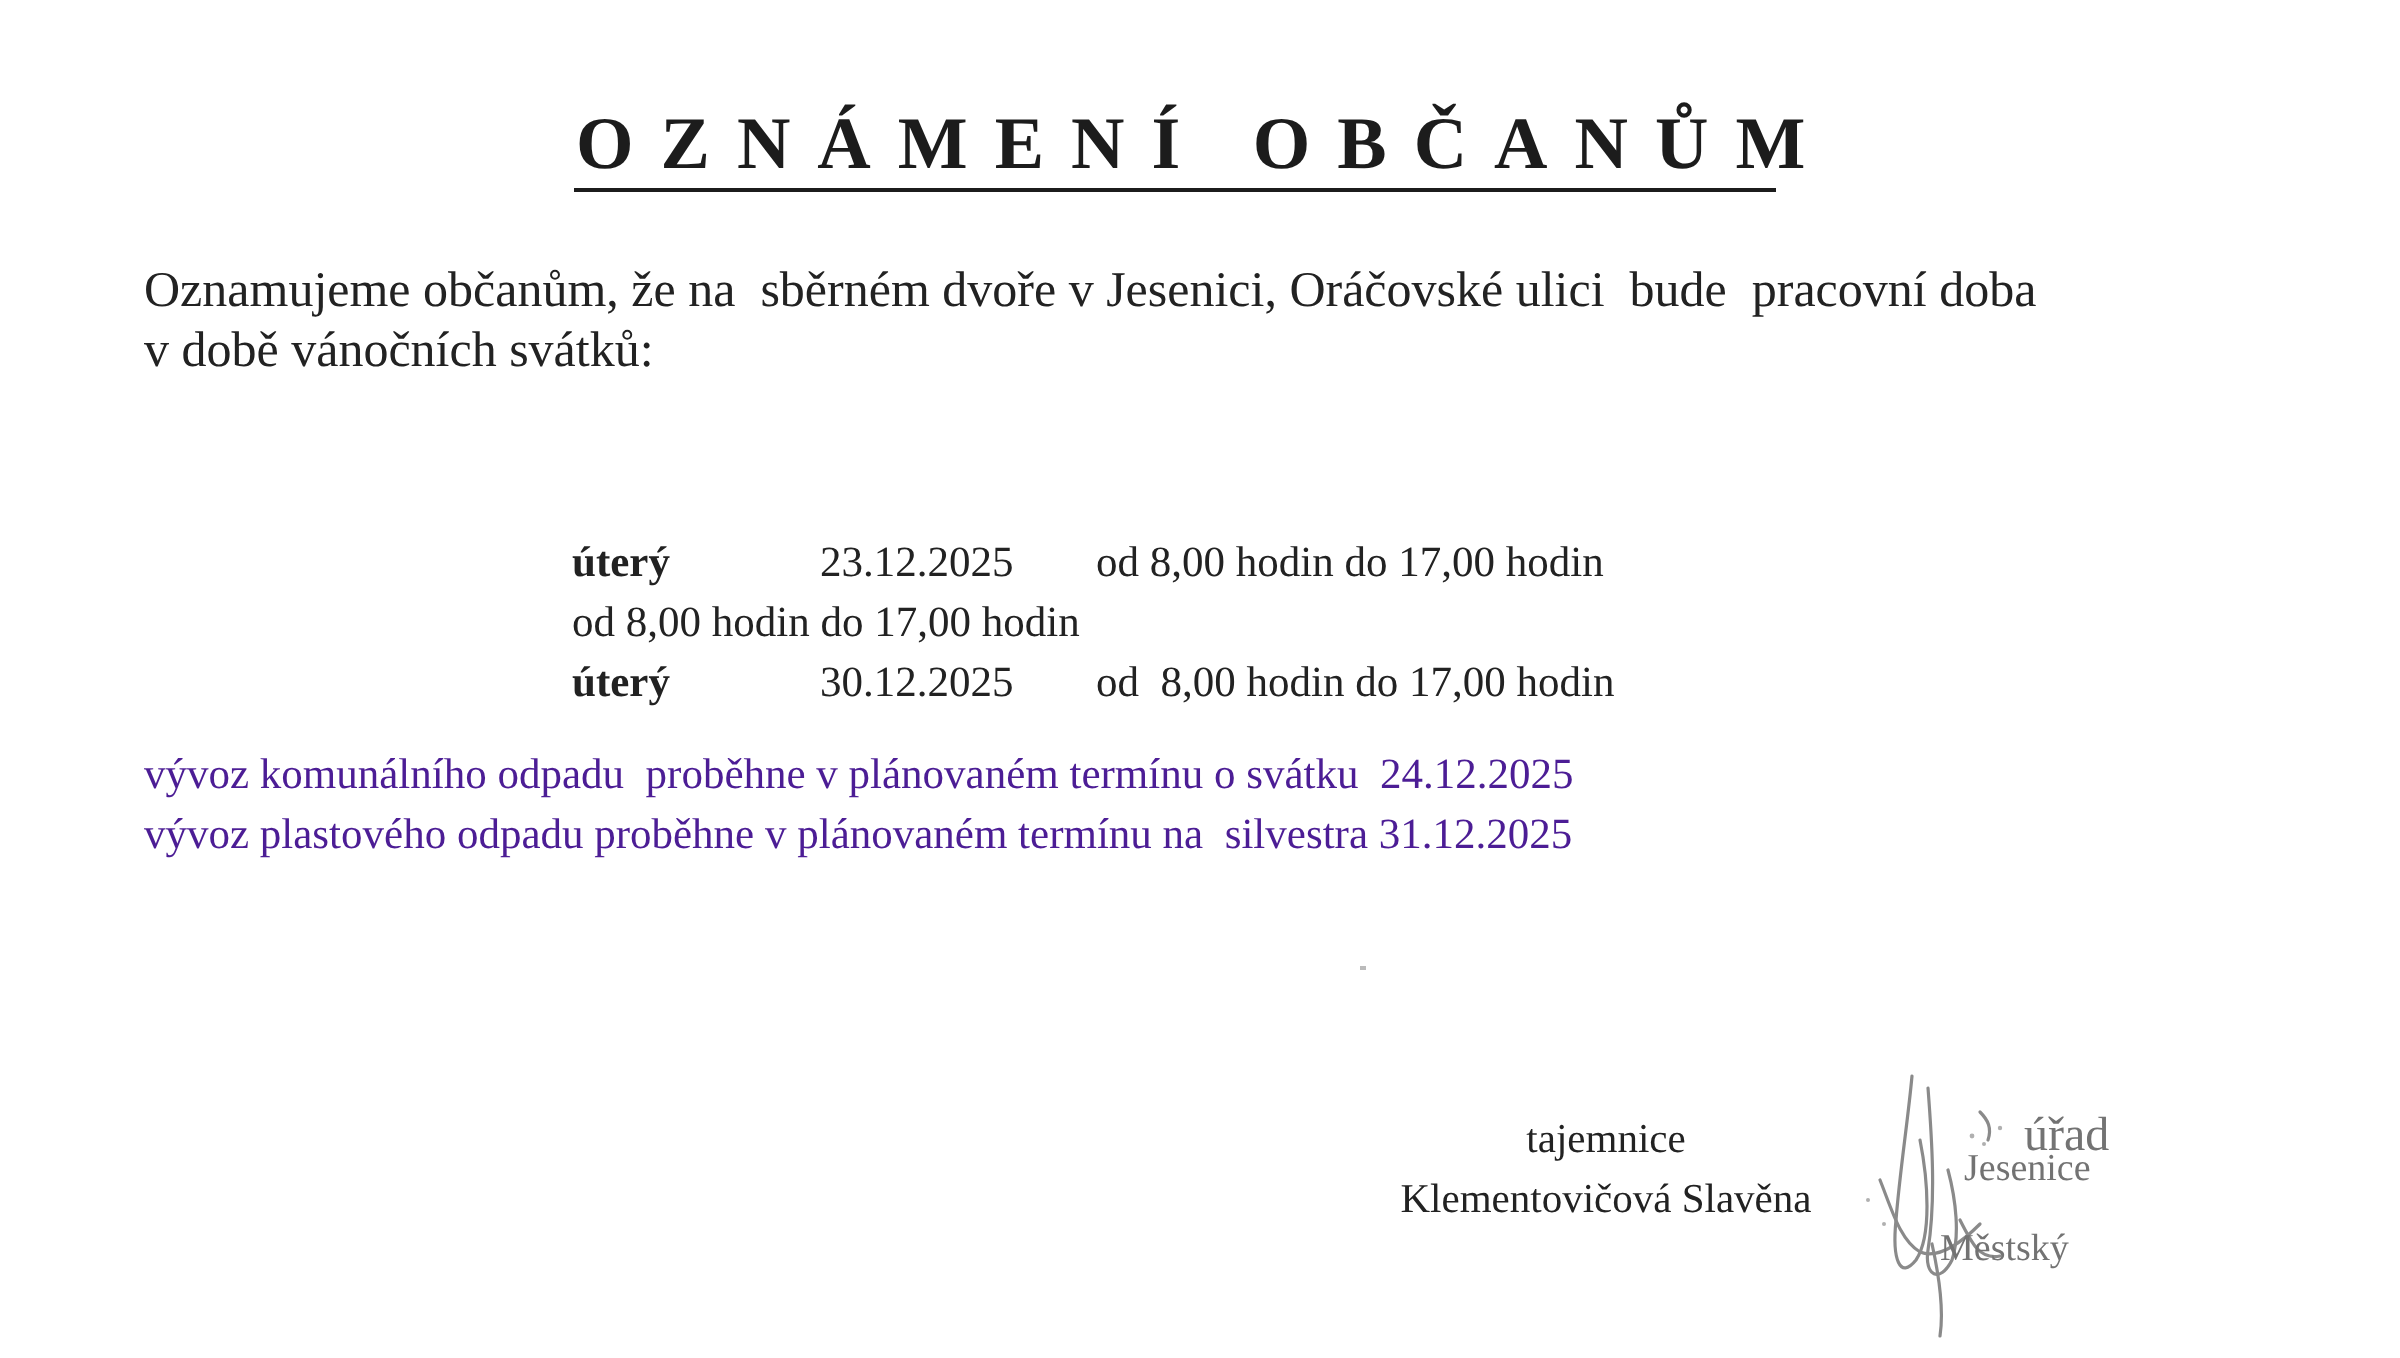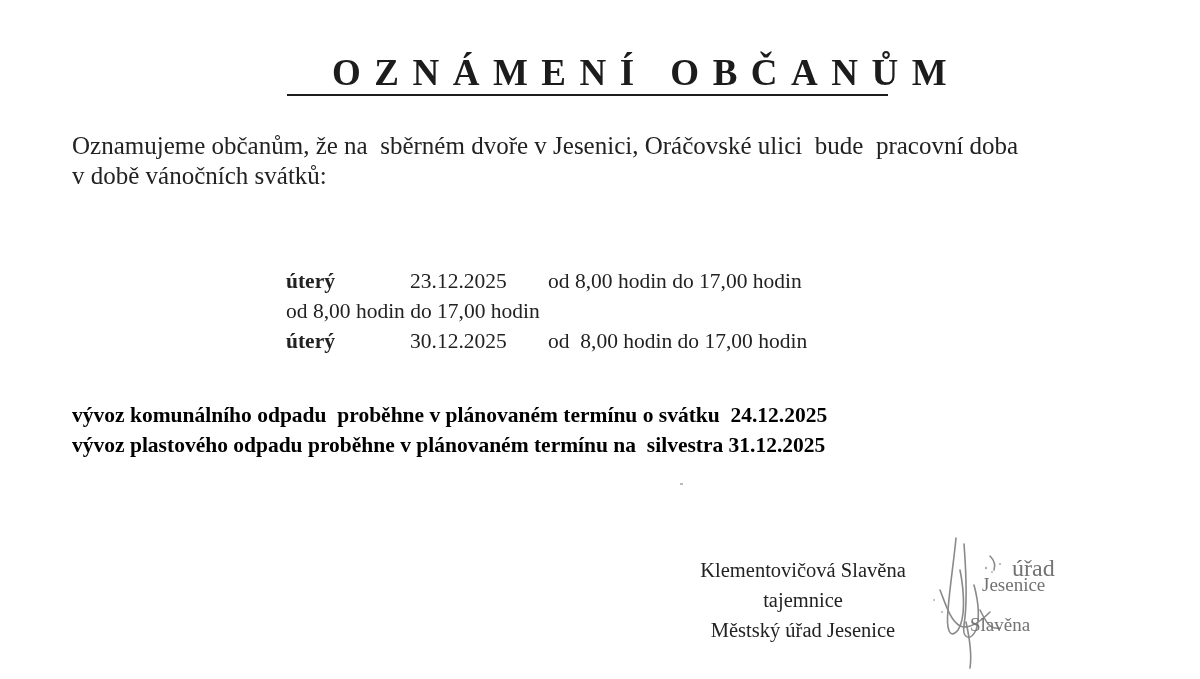--- a/index.html
+++ b/index.html
@@ -19,21 +19,20 @@
       position: absolute;
       left: 288px;
       top: 52px;
       width: 612px;
       font-size: 37px;
       font-weight: bold;
       letter-spacing: 13.5px;
       white-space: nowrap;
       color: #1c1c1c;
       line-height: 42px;
-      margin-left: 44px;
     }
     .title-underline {
       position: absolute;
       left: 287px;
       top: 94px;
       width: 601px;
       height: 2px;
       background: #1c1c1c;
     }
     .intro {
@@ -64,24 +63,23 @@
     }
     .schedule-date {
       width: 138px;
     }
     .notices {
       position: absolute;
       left: 72px;
       top: 372px;
       font-size: 21.5px;
       line-height: 30px;
-      font-weight: bold;
-      color: #000000;
+      font-weight: normal;
+      color: #4c1d95;
       white-space: pre;
-      margin-top: 28px;
     }
     .signature {
       position: absolute;
       left: 668px;
       top: 555px;
       width: 270px;
       text-align: center;
       font-size: 20.5px;
       line-height: 30px;
       color: #222;
@@ -139,23 +137,22 @@
     <span class="schedule-date">30.12.2025</span>
     <span class="schedule-hours">od  8,00 hodin do 17,00 hodin</span>
   </div>
 </div>
 
 <div class="notices"><div>vývoz komunálního odpadu  proběhne v plánovaném termínu o svátku  24.12.2025</div><div>vývoz plastového odpadu proběhne v plánovaném termínu na  silvestra 31.12.2025</div></div>
 
 <div class="speck"></div>
 
 <div class="signature">
+  <div>tajemnice</div>
   <div>Klementovičová Slavěna</div>
-  <div>tajemnice</div>
-  <div>Městský úřad Jesenice</div>
 </div>
 
 <div class="stamp">
   <svg class="signature-scribble" width="180" height="140" viewBox="0 0 180 140">
     <g fill="none" stroke="#8a8a8a" stroke-width="1.6" stroke-linecap="round">
       <path d="M36 8 C34 30, 30 55, 28 80 C26 100, 30 110, 38 100 C46 88, 44 60, 40 40"></path>
       <path d="M44 14 C46 40, 48 70, 44 95 C42 108, 50 112, 56 100 C60 88, 58 70, 54 55"></path>
       <path d="M20 60 C26 75, 30 90, 40 96 C50 100, 62 90, 70 82"></path>
       <path d="M46 92 C50 110, 52 125, 50 138"></path>
       <path d="M60 80 C66 92, 70 100, 80 98"></path>
@@ -164,14 +161,14 @@
     <g fill="#b0b0b0">
       <circle cx="66" cy="38" r="1.2"></circle>
       <circle cx="72" cy="42" r="1"></circle>
       <circle cx="80" cy="34" r="1.1"></circle>
       <circle cx="14" cy="70" r="1"></circle>
       <circle cx="22" cy="82" r="1"></circle>
     </g>
   </svg>
   <div class="stamp-line stamp-l1">úřad</div>
   <div class="stamp-line stamp-l2">Jesenice</div>
-  <div class="stamp-line stamp-l3">Slavěna</div>
+  <div class="stamp-line stamp-l3">Městský</div>
 </div>
 
 </body></html>

